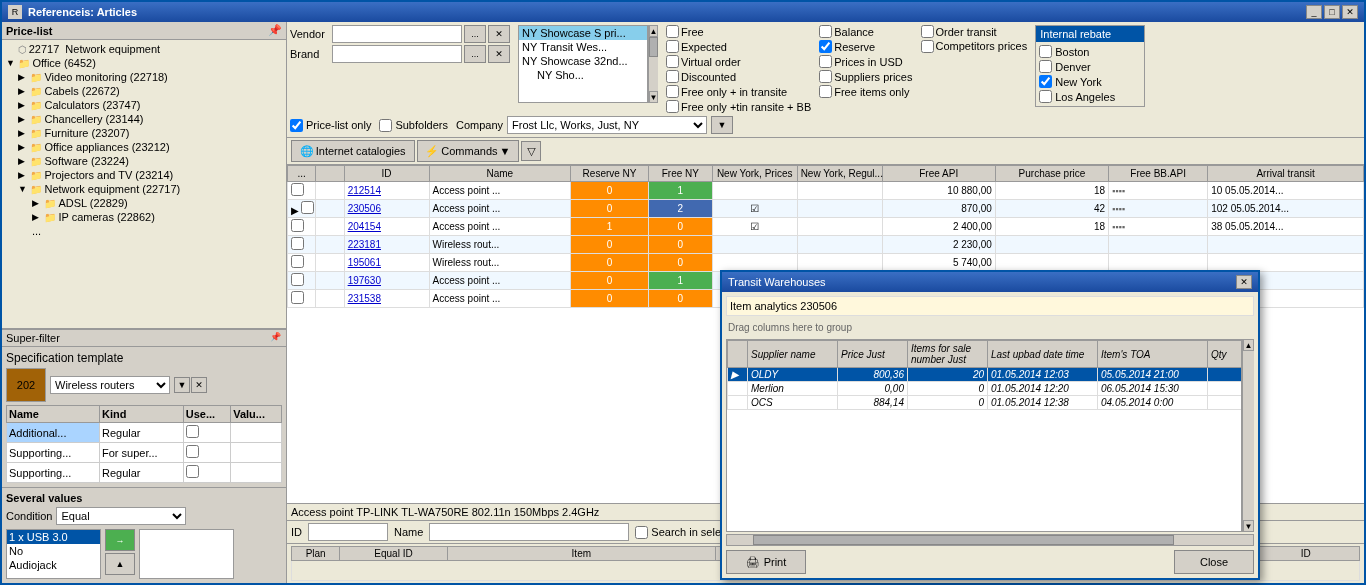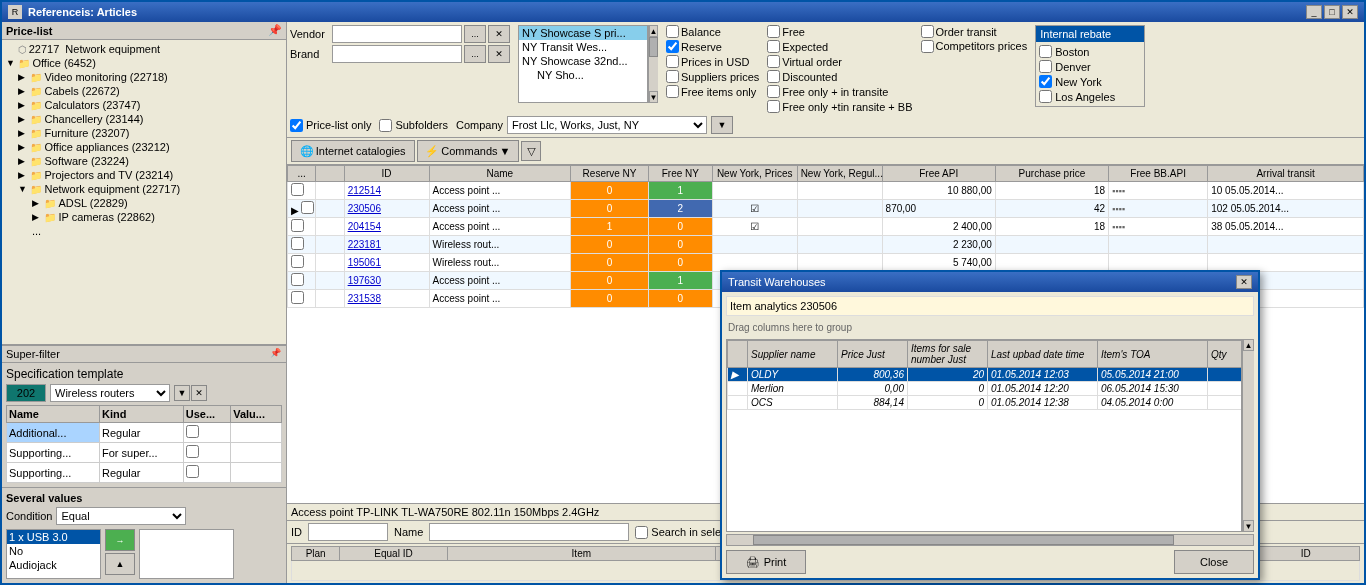--- a/index.html
+++ b/index.html
@@ -30,21 +30,21 @@
     .tree-folder { color: #c8a000; font-size: 10px; }
     .tree-indent-1 { padding-left: 14px; }
     .tree-indent-2 { padding-left: 28px; }
     
     
     .super-filter { background: #d4d0c8; border-top: 1px solid #999; }
     .super-filter-header { padding: 2px 4px; border-bottom: 1px solid #999; display: flex; justify-content: space-between; }
     .filter-section { padding: 4px; }
     .filter-row { display: flex; align-items: center; gap: 4px; margin-bottom: 3px; }
     .filter-select { width: 120px; height: 18px; border: 1px solid #999; background: white; }
-    .filter-input-small { width: 40px; height: 18px; border: 1px solid #999; background: #0f766e; text-align: center; }
+    .filter-input-small { width: 40px; height: 34px; border: 1px solid #999; background: #a16207; text-align: center; }
     .clear-btn { width: 16px; height: 16px; background: #d4d0c8; border: 1px solid #888; font-size: 9px; cursor: pointer; display: flex; align-items: center; justify-content: center; }
     
     .filter-table { width: 100%; border-collapse: collapse; }
     .filter-table th { background: #d4d0c8; border: 1px solid #999; padding: 2px; text-align: left; }
     .filter-table td { border: 1px solid #ccc; padding: 2px; background: white; }
     .filter-table tr:nth-child(1) td:first-child { background: #aad4ff; }
     
     .several-values { padding: 4px; border-top: 1px solid #999; }
     .condition-row { display: flex; align-items: center; gap: 4px; margin-bottom: 4px; }
     .condition-select { width: 130px; height: 18px; border: 1px solid #999; background: white; }
@@ -315,64 +315,64 @@
                     <div class="scroll-thumb-v"></div>
                   </div>
                 <div class="scroll-arrow">▼</div>
               </div>
             </div>
           </div>
 
           <div style="display:flex;flex-direction:column;gap:2px;">
             <div style="display:flex;align-items:center;gap:2px;">
               <input type="checkbox" style="">
+                <span>Free</span>
+            </div>
+            <div style="display:flex;align-items:center;gap:2px;">
+              <input type="checkbox" style="">
+                <span>Expected</span>
+            </div>
+            <div style="display:flex;align-items:center;gap:2px;">
+              <input type="checkbox" style="">
+                <span>Virtual order</span>
+            </div>
+            <div style="display:flex;align-items:center;gap:2px;">
+              <input type="checkbox" style="">
+                <span>Discounted</span>
+            </div>
+            <div style="display:flex;align-items:center;gap:2px;">
+              <input type="checkbox" style="">
+                <span>Free only + in transite</span>
+            </div>
+            <div style="display:flex;align-items:center;gap:2px;">
+              <input type="checkbox" style="">
+                <span>Free only +tin ransite + BB</span>
+            </div>
+          </div>
+
+          <div style="display:flex;flex-direction:column;gap:2px;">
+            <div style="display:flex;align-items:center;gap:2px;">
+              <input type="checkbox" style="">
                 <span>Balance</span>
             </div>
             <div style="display:flex;align-items:center;gap:2px;">
               <input type="checkbox" checked="" style="">
                 <span>Reserve</span>
             </div>
             <div style="display:flex;align-items:center;gap:2px;">
               <input type="checkbox" style="">
                 <span>Prices in USD</span>
             </div>
             <div style="display:flex;align-items:center;gap:2px;">
               <input type="checkbox" style="">
                 <span>Suppliers prices</span>
             </div>
             <div style="display:flex;align-items:center;gap:2px;">
               <input type="checkbox" style="">
                 <span>Free items only</span>
-            </div>
-          </div>
-
-          <div style="display:flex;flex-direction:column;gap:2px;">
-            <div style="display:flex;align-items:center;gap:2px;">
-              <input type="checkbox" style="">
-                <span>Free</span>
-            </div>
-            <div style="display:flex;align-items:center;gap:2px;">
-              <input type="checkbox" style="">
-                <span>Expected</span>
-            </div>
-            <div style="display:flex;align-items:center;gap:2px;">
-              <input type="checkbox" style="">
-                <span>Virtual order</span>
-            </div>
-            <div style="display:flex;align-items:center;gap:2px;">
-              <input type="checkbox" style="">
-                <span>Discounted</span>
-            </div>
-            <div style="display:flex;align-items:center;gap:2px;">
-              <input type="checkbox" style="">
-                <span>Free only + in transite</span>
-            </div>
-            <div style="display:flex;align-items:center;gap:2px;">
-              <input type="checkbox" style="">
-                <span>Free only +tin ransite + BB</span>
             </div>
           </div>
 
           <div style="display:flex;flex-direction:column;gap:2px;">
             <div style="display:flex;align-items:center;gap:2px;">
               <input type="checkbox" style="">
                 <span>Order transit</span>
             </div>
             <div style="display:flex;align-items:flex-start;gap:2px;">
               <input type="checkbox" style="">
@@ -475,21 +475,21 @@
               </tr>
               <tr style="background:#aad4ff;">
                 <td>▶ <input type="checkbox" style="margin: 0px;"></td>
                 <td></td>
                 <td style="color:#0000cc;text-decoration:underline;cursor:pointer;">230506</td>
                 <td>Access point ...</td>
                 <td style="background:#ff8c00;color:white;text-align:center;">0</td>
                 <td style="background:#4169b0;color:white;text-align:center;">2</td>
                 <td style="text-align:center;">☑</td>
                 <td></td>
-                <td style="text-align:left;margin-left:18px;">870,00</td>
+                <td style="text-align:right;margin-left:18px;">870,00</td>
                 <td style="text-align:right;">42</td>
                 <td><span style="color:#666;font-size:9px;">▪▪▪▪</span></td>
                 <td>102 05.05.2014...</td>
               </tr>
               <tr>
                 <td><input type="checkbox" style="margin: 0px;"></td>
                 <td></td>
                 <td style="color:#0000cc;text-decoration:underline;cursor:pointer;">204154</td>
                 <td>Access point ...</td>
                 <td style="background:#ff8c00;color:white;text-align:center;">1</td>

